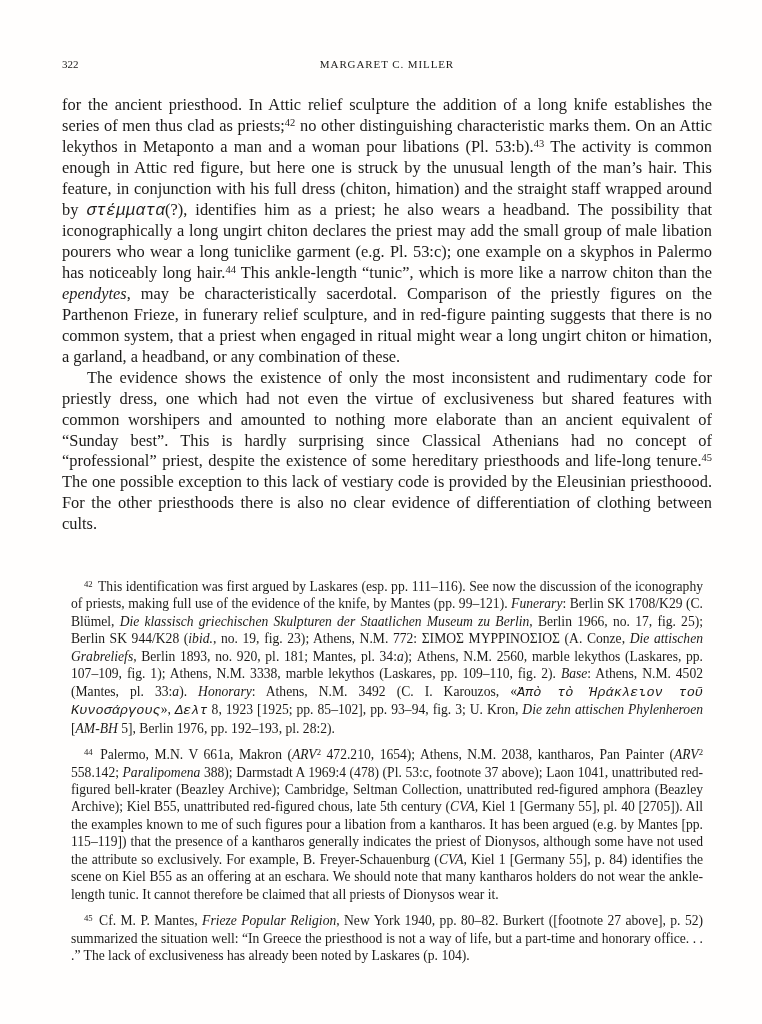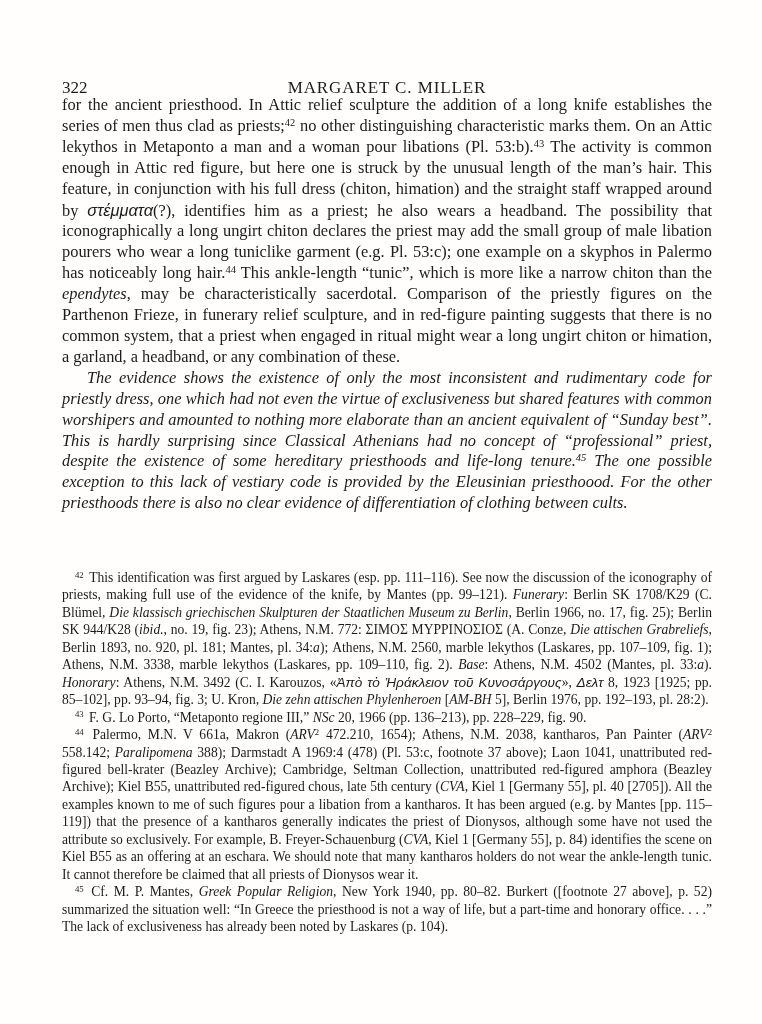--- a/index.html
+++ b/index.html
@@ -14,22 +14,21 @@
     background: #fffefd;
     font-family: "Liberation Serif", "DejaVu Serif", serif;
     color: #1c1b19;
     overflow: hidden;
   }
   .running-head {
     position: absolute;
     top: 58px;
     left: 62px;
     width: 650px;
-    font-size: 17px;
-    margin-top: 20px;
+    font-size: 11px;
   }
   .page-number {
     position: absolute;
     left: 0;
     top: 0;
   }
   .running-title {
     display: block;
     text-align: center;
     letter-spacing: 0.9px;
@@ -37,59 +36,58 @@
   .body-text {
     position: absolute;
     top: 95px;
     left: 62px;
     width: 650px;
     font-size: 16.4px;
     line-height: 20.9px;
     text-align: justify;
   }
   .para { margin: 0; }
-  .para.indent { text-indent: 25px; font-style: italic; }
+  .para.indent { text-indent: 25px; }
   .footnotes {
     position: absolute;
     top: 569px;
     left: 62px;
     width: 650px;
     font-size: 13.6px;
     line-height: 17.45px;
     text-align: justify;
   }
   .footnote {
-    margin: 0;
+    margin: 9px;
     text-indent: 13px;
   }
   sup {
     font-size: 0.64em;
     line-height: 0;
     vertical-align: baseline;
     position: relative;
     top: -0.48em;
   }
   .fn-marker { margin-right: 2px; }
   em { font-style: italic; }
   .greek {
-    font-family: Liberation Sans, sans-serif;
+    font-family: Liberation Mono, monospace;
     font-style: italic;
   }
 </style>
 </head>
 <body>
 
 <div class="page">
   <div class="running-head">
     <span class="page-number">322</span>
     <span class="running-title">MARGARET C. MILLER</span>
   </div>
   <div class="body-text">
       <p class="para"><span>for the ancient priesthood. In Attic relief sculpture the addition of a long knife establishes the series of men thus clad as priests;</span><sup>42</sup><span> no other distinguishing characteristic marks them. On an Attic lekythos in Metaponto a man and a woman pour libations (Pl. 53:b).</span><sup>43</sup><span> The activity is common enough in Attic red figure, but here one is struck by the unusual length of the man’s hair. This feature, in conjunction with his full dress (chiton, himation) and the straight staff wrapped around by </span><em class="greek">στέμματα</em><span>(?), identifies him as a priest; he also wears a headband. The possibility that iconographically a long ungirt chiton declares the priest may add the small group of male libation pourers who wear a long tuniclike garment (e.g. Pl. 53:c); one example on a skyphos in Palermo has noticeably long hair.</span><sup>44</sup><span> This ankle-length “tunic”, which is more like a narrow chiton than the </span><em>ependytes</em><span>, may be characteristically sacerdotal. Comparison of the priestly figures on the Parthenon Frieze, in funerary relief sculpture, and in red-figure painting suggests that there is no common system, that a priest when engaged in ritual might wear a long ungirt chiton or himation, a garland, a headband, or any combination of these.</span></p>
       <p class="para indent"><span>The evidence shows the existence of only the most inconsistent and rudimentary code for priestly dress, one which had not even the virtue of exclusiveness but shared features with common worshipers and amounted to nothing more elaborate than an ancient equivalent of “Sunday best”. This is hardly surprising since Classical Athenians had no concept of “professional” priest, despite the existence of some hereditary priesthoods and life-long tenure.</span><sup>45</sup><span> The one possible exception to this lack of vestiary code is provided by the Eleusinian priesthoood. For the other priesthoods there is also no clear evidence of differentiation of clothing between cults.</span></p>
     </div>
   <div class="footnotes">
       <p class="footnote"><sup class="fn-marker">42</sup><span> This identification was first argued by Laskares (esp. pp. 111–116). See now the discussion of the iconography of priests, making full use of the evidence of the knife, by Mantes (pp. 99–121). </span><em>Funerary</em><span>: Berlin SK 1708/K29 (C. Blümel, </span><em>Die klassisch griechischen Skulpturen der Staatlichen Museum zu Berlin</em><span>, Berlin 1966, no. 17, fig. 25); Berlin SK 944/K28 (</span><em>ibid.</em><span>, no. 19, fig. 23); Athens, N.M. 772: ΣΙΜΟΣ ΜΥΡΡΙΝΟΣΙΟΣ (A. Conze, </span><em>Die attischen Grabreliefs</em><span>, Berlin 1893, no. 920, pl. 181; Mantes, pl. 34:</span><em>a</em><span>); Athens, N.M. 2560, marble lekythos (Laskares, pp. 107–109, fig. 1); Athens, N.M. 3338, marble lekythos (Laskares, pp. 109–110, fig. 2). </span><em>Base</em><span>: Athens, N.M. 4502 (Mantes, pl. 33:</span><em>a</em><span>). </span><em>Honorary</em><span>: Athens, N.M. 3492 (C. I. Karouzos, «</span><em class="greek">Ἀπὸ τὸ Ἡράκλειον τοῦ Κυνοσάργους</em><span>», </span><em class="greek">Δελτ</em><span> 8, 1923 [1925; pp. 85–102], pp. 93–94, fig. 3; U. Kron, </span><em>Die zehn attischen Phylenheroen</em><span> [</span><em>AM-BH</em><span> 5], Berlin 1976, pp. 192–193, pl. 28:2).</span></p>
-      <p class="footnote"><sup class="fn-marker">43</sup><span> F. G. Lo Porto, “Metaponto regione III,” </span><em>NSc</em><span> 20, 1966 (pp. 136–213), pp. 228–229, fig. 90.</span></p>
       <p class="footnote"><sup class="fn-marker">44</sup><span> Palermo, M.N. V 661a, Makron (</span><em>ARV</em><sup>2</sup><span> 472.210, 1654); Athens, N.M. 2038, kantharos, Pan Painter (</span><em>ARV</em><sup>2</sup><span> 558.142; </span><em>Paralipomena</em><span> 388); Darmstadt A 1969:4 (478) (Pl. 53:c, footnote 37 above); Laon 1041, unattributed red-figured bell-krater (Beazley Archive); Cambridge, Seltman Collection, unattributed red-figured amphora (Beazley Archive); Kiel B55, unattributed red-figured chous, late 5th century (</span><em>CVA</em><span>, Kiel 1 [Germany 55], pl. 40 [2705]). All the examples known to me of such figures pour a libation from a kantharos. It has been argued (e.g. by Mantes [pp. 115–119]) that the presence of a kantharos generally indicates the priest of Dionysos, although some have not used the attribute so exclusively. For example, B. Freyer-Schauenburg (</span><em>CVA</em><span>, Kiel 1 [Germany 55], p. 84) identifies the scene on Kiel B55 as an offering at an eschara. We should note that many kantharos holders do not wear the ankle-length tunic. It cannot therefore be claimed that all priests of Dionysos wear it.</span></p>
-      <p class="footnote"><sup class="fn-marker">45</sup><span> Cf. M. P. Mantes, </span><em>Greek Popular Religion</em><span>, New York 1940, pp. 80–82. Burkert ([footnote 27 above], p. 52) summarized the situation well: “In Greece the priesthood is not a way of life, but a part-time and honorary office. . . .” The lack of exclusiveness has already been noted by Laskares (p. 104).</span></p>
+      <p class="footnote"><sup class="fn-marker">45</sup><span> Cf. M. P. Mantes, </span><em>Frieze Popular Religion</em><span>, New York 1940, pp. 80–82. Burkert ([footnote 27 above], p. 52) summarized the situation well: “In Greece the priesthood is not a way of life, but a part-time and honorary office. . . .” The lack of exclusiveness has already been noted by Laskares (p. 104).</span></p>
     </div>
 </div>
 
 </body></html>

